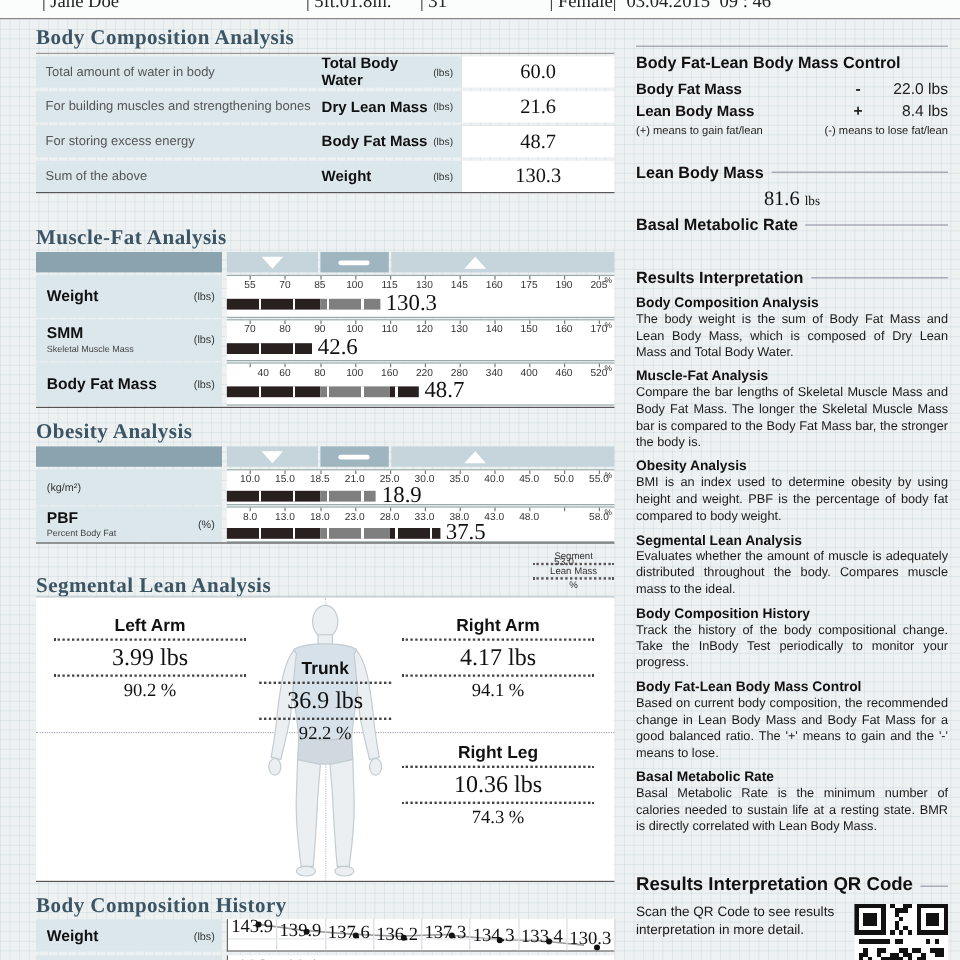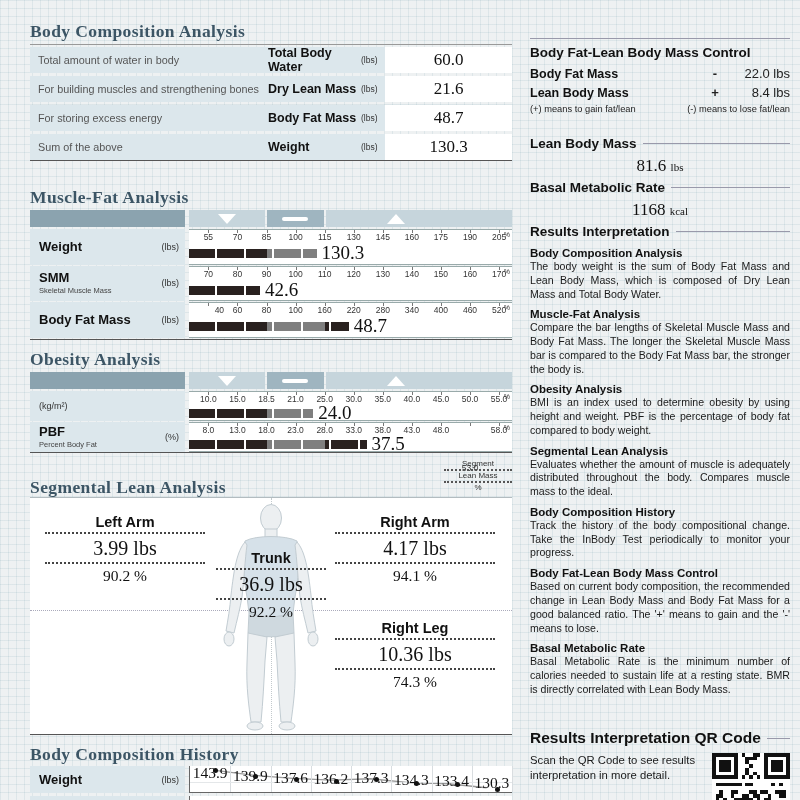--- a/index.html
+++ b/index.html
@@ -111,20 +111,27 @@
   #qr .rc-head b{font-size:15.5px;}
   #qr-body{display:flex;margin-top:6px;gap:14px;}
   #qr-text{flex:1;font-size:11.3px;line-height:1.35;color:#1a1a1a;}
   #qr-svg{width:78px;height:78px;flex:0 0 78px;}
 </style>
 </head>
 <body>
 
 <div id="page">
 
+  <div id="pt-header">
+    <span>| Jane Doe</span>
+    <span>| 5ft.01.8in.</span>
+    <span>| 31</span>
+    <span>| Female|</span>
+    <span>03.04.2015  09 : 46</span>
+  </div>
 
   <div class="sec-title" style="top:21px">Body Composition Analysis</div>
   <div id="bca-table">
       <div class="bca-row">
         <div class="bca-desc">Total amount of water in body</div>
         <div class="bca-param">Total Body Water</div>
         <div class="bca-unit">(lbs)</div>
         <div class="bca-val">60.0</div>
       </div>
       <div class="bca-row">
@@ -327,21 +334,21 @@
           <span class="tickmark" style="left: 87%;"></span>
           <span class="tick" style="left: 87%;">50.0</span>
           <span class="tickmark" style="left: 96%;"></span>
           <span class="tick" style="left: 96%;">55.0</span>
           <span class="pct-sym">%</span>
           <div class="bar-track" style="top: 17px; width: 100%;">
             <div class="seg" style="width: 24%; background: var(--bar-dark);"></div>
             <div class="seg" style="width: 14.5%; background: var(--bar-gray);"></div>
             <div class="bar-sep"></div>
           </div>
-          <span class="bar-value" style="left: 40%; top: 10px;">24.0</span>
+          <span class="bar-value" style="left: 40%; top: 10px;">18.9</span>
         </div>
       </div>
       <div class="bar-row" style="height: 30px;">
         <div class="bar-label">
           <div class="bl-main">
             <div class="bl-name">PBF</div>
             <div class="bl-sub">Percent Body Fat</div>
           </div>
           <div class="bl-unit">(%)</div>
         </div>
@@ -500,21 +507,20 @@
         <span class="rule"></span>
       </div>
     <div class="rc-big"><span>81.6</span> <small>lbs</small></div>
   </div>
 
   <div class="rc" id="bmr">
     <div class="rc-head">
         <b>Basal Metabolic Rate</b>
         <span class="rule"></span>
       </div>
-    <div class="rc-big"><span>1168</span> <small>kcal</small></div>
   </div>
 
   <div class="rc" id="interp">
     <div class="rc-head">
         <b>Results Interpretation</b>
         <span class="rule"></span>
       </div>
     <div id="interp-sections">
         <div class="int-sec">
           <h4>Body Composition Analysis</h4>

